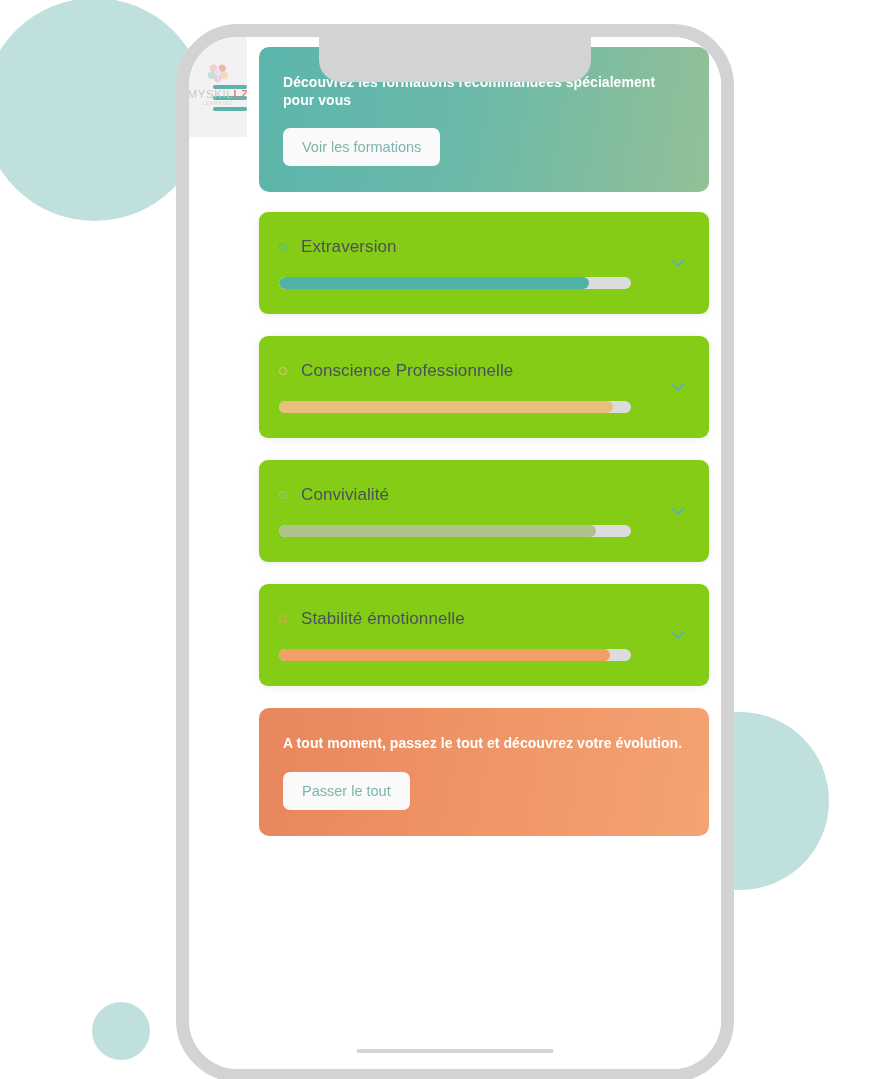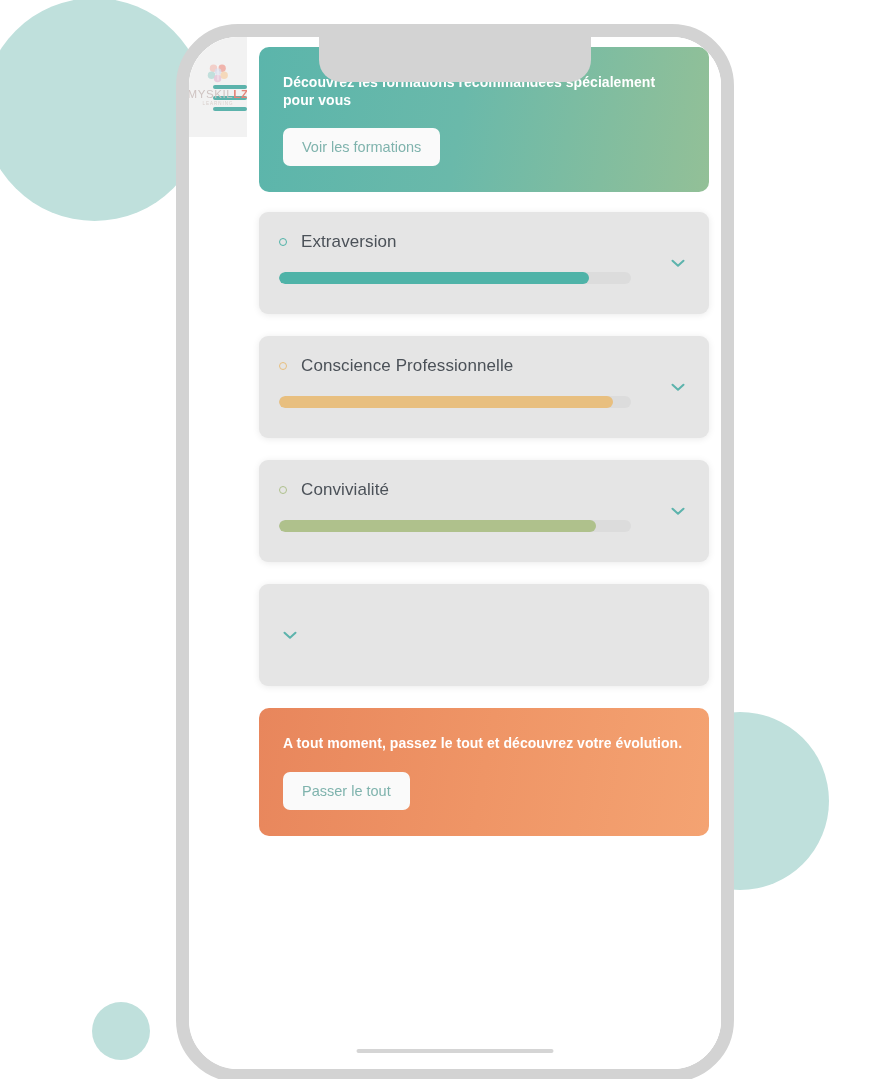--- a/index.html
+++ b/index.html
@@ -149,27 +149,27 @@
     border: none;
     border-radius: 7px;
     padding: 11px 19px;
     font-size: 14.5px;
     font-family: "Liberation Sans", sans-serif;
     cursor: pointer;
   }
 
   
   .trait-card {
-    background: #e5e5e5;
+    background: #84cc16;
     border-radius: 9px;
     box-shadow: 0 1px 7px rgba(0,0,0,0.085);
     padding: 20px 18px 20px 20px;
     margin-bottom: 22px;
     display: flex;
-    align-items: flex-start;
+    align-items: center;
     min-height: 102px;
     position: relative;
     gap: 24px;
   }
   .trait-main { flex: 1 1 auto; padding-right: 12px; }
 
   .trait-headrow {
     display: flex;
     align-items: center;
     gap: 14px;
@@ -305,20 +305,29 @@
               </div>
               <div class="trait-track">
                 <div class="trait-fill" style="width: 90%; background: rgb(175, 193, 140);"></div>
               </div>
             </div>
             <svg class="chevron" viewBox="0 0 24 24" fill="none">
               <path d="M6 9.5 L12 15 L18 9.5" stroke="#5cb3ac" stroke-width="2.2" stroke-linecap="round" stroke-linejoin="round"></path>
             </svg>
           </div>
           <div class="trait-card">
+            <div class="trait-main">
+              <div class="trait-headrow">
+                <span class="trait-bullet" style="color: rgb(240, 160, 98);"></span>
+                <span class="trait-label">Stabilité émotionnelle</span>
+              </div>
+              <div class="trait-track">
+                <div class="trait-fill" style="width: 94%; background: rgb(240, 160, 98);"></div>
+              </div>
+            </div>
             <svg class="chevron" viewBox="0 0 24 24" fill="none">
               <path d="M6 9.5 L12 15 L18 9.5" stroke="#5cb3ac" stroke-width="2.2" stroke-linecap="round" stroke-linejoin="round"></path>
             </svg>
           </div>
         </div>
 
       <div class="banner banner-orange">
         <div class="banner-text">A tout moment, passez le tout et découvrez votre évolution.</div>
         <button class="banner-btn">Passer le tout</button>
       </div>

